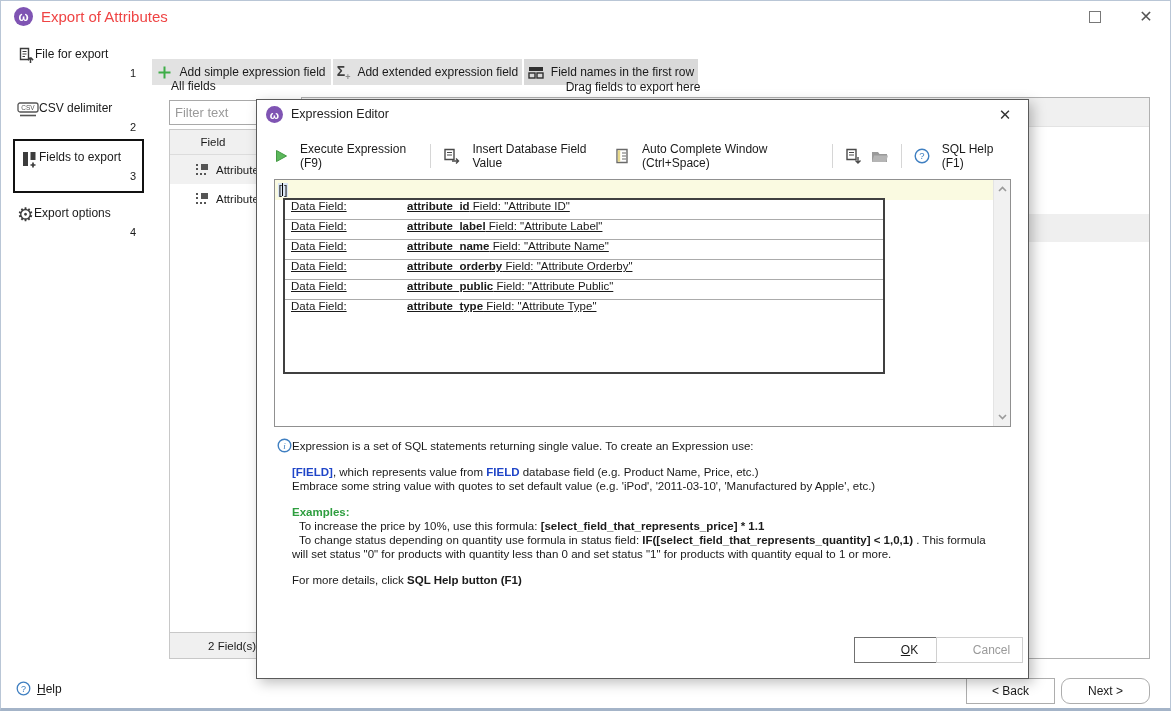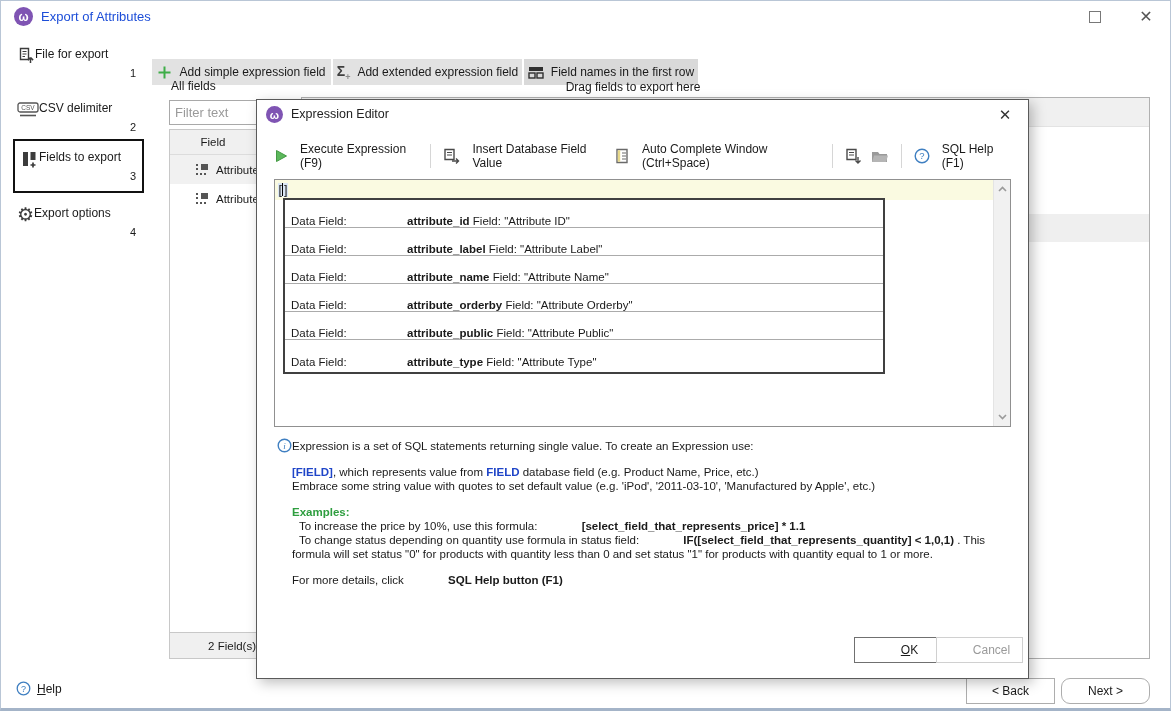--- a/index.html
+++ b/index.html
@@ -18,21 +18,21 @@
     overflow:hidden;
   }
   
   .titlebar { position:absolute; left:0; top:0; width:100%; height:32px; }
   .app-icon {
     position:absolute; left:13px; top:6px; width:19px; height:19px;
     background:#7f54b3; border-radius:50%;
     color:#fff; font-size:12px; font-weight:bold;
     display:flex; align-items:center; justify-content:center;
   }
-  .win-title { position:absolute; left:40px; top:0; line-height:32px; font-size:13px; color:#1d4ed8; }
+  .win-title { position:absolute; left:40px; top:0; line-height:32px; font-size:15px; color:#ef4444; }
   .max-btn {
     position:absolute; left:1088px; top:10px; width:12px; height:12px;
     border:1.5px solid #787878; background:transparent; cursor:default;
   }
   .close-btn {
     position:absolute; left:1134px; top:5px; width:22px; height:22px;
     font-size:16px; color:#555; text-align:center; line-height:22px;
   }
   
   .tb-btn {
@@ -135,36 +135,36 @@
     position:absolute; right:0; top:0; bottom:0; width:17px;
     background:#f1f1f1; border-left:1px solid #e4e4e4;
   }
   .scroll-arrow { position:absolute; left:2px; width:13px; height:13px; }
   .scroll-arrow.up { top:3px; } .scroll-arrow.down { bottom:3px; }
   
   .ac-popup {
     position:absolute; left:26px; top:98px; width:602px; height:176px;
     background:#fff; border:2px solid #404040;
   }
-  .ac-row { height:28px; display:flex; align-items:flex-end; border-bottom:1px solid #ababab; font-size:11.5px; }
+  .ac-row { height:20px; display:flex; align-items:flex-start; border-bottom:1px solid #ababab; font-size:11.5px;text-decoration:underline; }
   .ac-row:last-child { border-bottom:none; }
   .ac-type { width:122px; padding-left:6px; flex-shrink:0; }
   .ac-name { font-weight:bold; }
   
   .info-icon-pos { position:absolute; left:20px; top:338px; }
   .hl { position:absolute; left:35px; font-size:11.5px; line-height:14px; white-space:nowrap; }
   .hl.intro { top:339px; }
   .hl.fieldline { top:365px; }
   .hl.quotes { top:379px; }
   .hl.extitle { top:405px; color:#2e9e3f; font-weight:bold; }
   .hl.ex1 { top:419px; text-indent:7px; }
   .hl.ex2 { top:433px; width:712px; white-space:normal; text-indent:7px; }
   .hl.more { top:473px; }
   .blue-b { color:#1f45c8; font-weight:bold; }
-  .bold { font-weight:bold;margin-left:41px; }
+  .bold { font-weight:bold; }
   
   .dlg-btn {
     position:absolute; top:537px; width:87px; height:26px; background:#fff;
     font-size:12px; font-family:"Liberation Sans", sans-serif;padding-left:24px;
   }
   .ok-btn { left:597px; border:1px solid #707070; color:#1a1a1a; }
   .cancel-btn { left:679px; border:1px solid #d0d0d0; color:#9a9a9a; }
   svg { display:block; }
 </style>
 </head>

